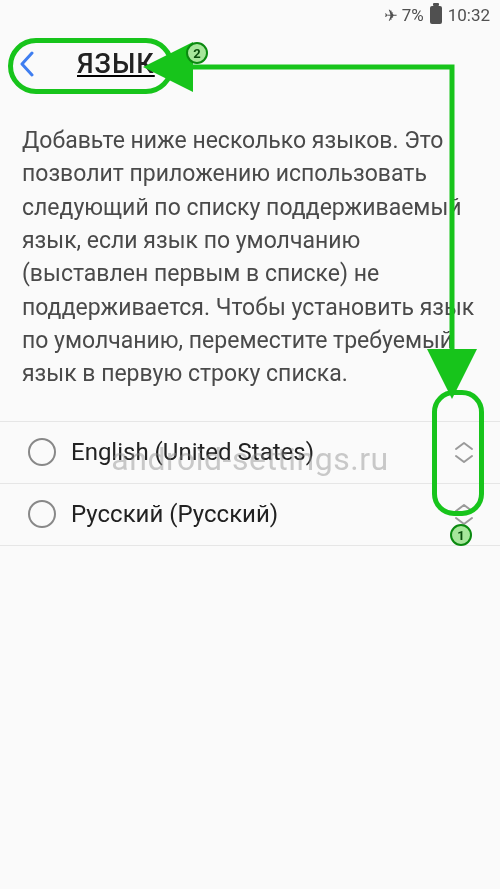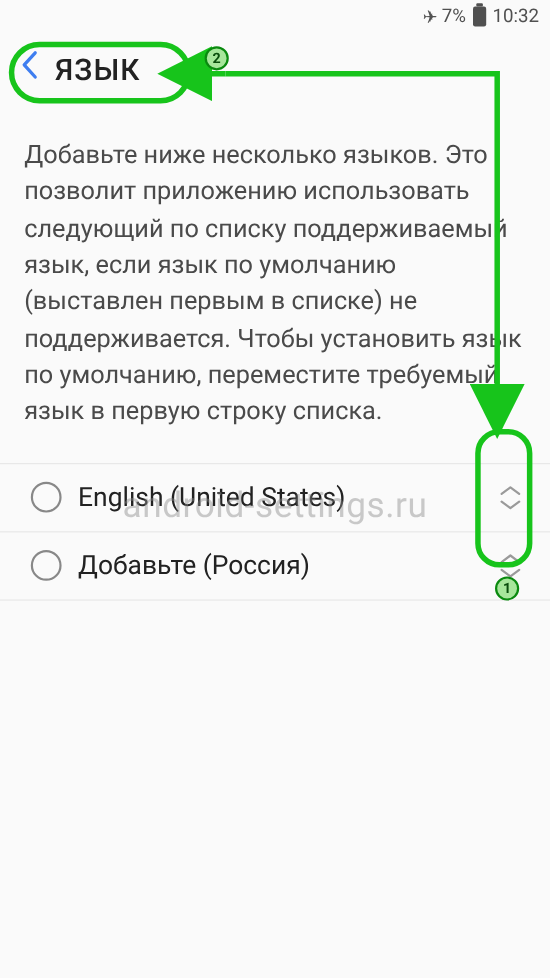--- a/index.html
+++ b/index.html
@@ -35,22 +35,24 @@
   .status-bar .batt-icon::before {
     content: "";
     position: absolute;
     top: -3px; left: 3px;
     width: 6px; height: 3px;
     background: #505050;
     border-radius: 1px;
   }
   .header {
     display: flex;
+    align-items: center;
     padding: 18px 16px 22px 16px;
-    gap: 12px;
+    gap: 39px;
+    text-decoration: underline;
   }
   .back-btn {
     width: 22px;
     height: 22px;
     display: flex;
     align-items: center;
     justify-content: center;
   }
   .back-btn svg { display: block; }
   .title {
@@ -174,21 +176,21 @@
       <svg width="20" height="10" viewBox="0 0 20 10">
           <path d="M2 8 L10 2 L18 8" fill="none" stroke="#9a9a9a" stroke-width="2" stroke-linecap="round" stroke-linejoin="round"></path>
         </svg>
       <svg width="20" height="10" viewBox="0 0 20 10">
           <path d="M2 2 L10 8 L18 2" fill="none" stroke="#9a9a9a" stroke-width="2" stroke-linecap="round" stroke-linejoin="round"></path>
         </svg>
     </div>
   </div>
   <div class="row">
     <div class="radio"></div>
-    <div class="label">Добавьте (Россия)</div>
+    <div class="label">Русский (Русский)</div>
     <div class="drag-handle">
       <svg width="20" height="10" viewBox="0 0 20 10">
           <path d="M2 8 L10 2 L18 8" fill="none" stroke="#9a9a9a" stroke-width="2" stroke-linecap="round" stroke-linejoin="round"></path>
         </svg>
       <svg width="20" height="10" viewBox="0 0 20 10">
           <path d="M2 2 L10 8 L18 2" fill="none" stroke="#9a9a9a" stroke-width="2" stroke-linecap="round" stroke-linejoin="round"></path>
         </svg>
     </div>
   </div>
 </div>

